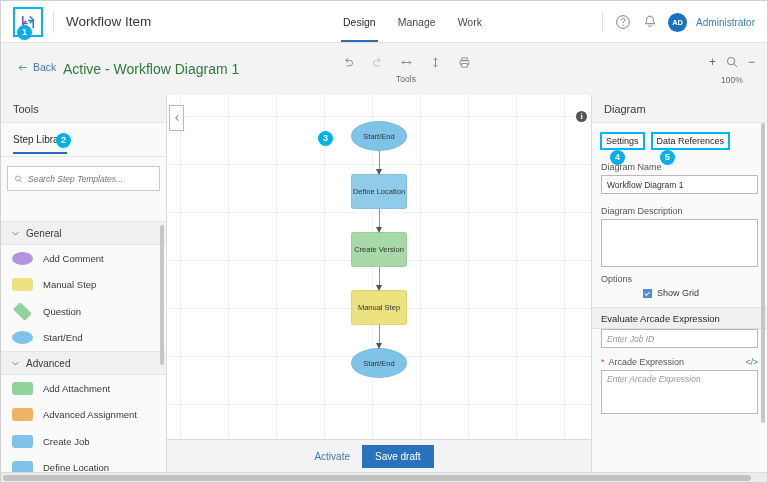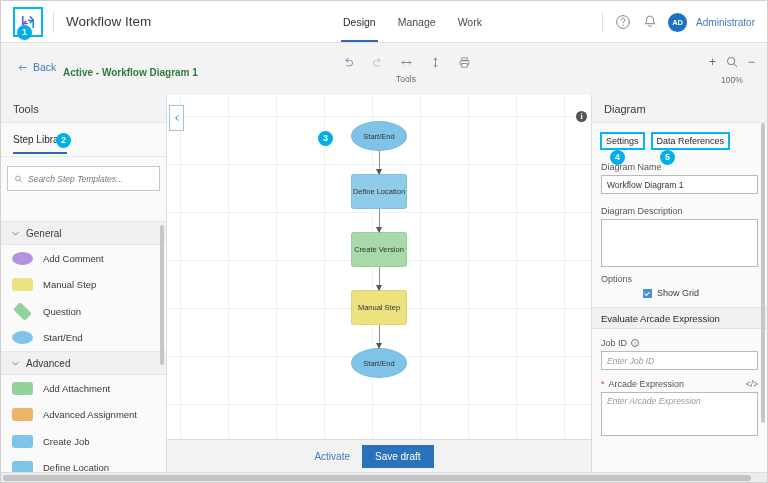--- a/index.html
+++ b/index.html
@@ -88,24 +88,23 @@
     position: absolute; top: 43px; left: 0; right: 0; height: 50px;
     background: #f3f3f3;
   }
   .back-link {
     position: absolute; left: 16px; top: 17px;
     font-size: 10.5px; color: #3e7cb9;
     display: flex; align-items: center; gap: 5px;
     cursor: pointer;
   }
   .diagram-status {
-    position: absolute; left: 62px; top: 23px;
-    font-size: 10px; color: #2f7a3f;
+    position: absolute; left: 62px; top: 17px;
+    font-size: 14px; color: #2f7a3f;
     cursor: default;
-    font-weight: bold;
   }
   .tools-group {
     position: absolute; left: 338px; top: 9px;
     display: flex; flex-direction: column; align-items: center;
   }
   .tools-icons { display: flex; gap: 11px; align-items: center; }
   .tools-label { font-size: 8.5px; color: #6a6a6a; margin-top: 3px; }
   .zoom-group {
     position: absolute; right: 12px; top: 9px;
     display: flex; flex-direction: column; align-items: center;
@@ -621,26 +620,20 @@
     </div>
 
     <div class="field-label tight">Options</div>
     <div class="checkrow">
       <span class="cbox checked"></span>
       <span class="check-label">Show Grid</span>
     </div>
 
     <div class="section-sep">Evaluate Arcade Expression</div>
 
-    <div class="label-row">
-      <span class="label-left">
-        <span style="font-size:9px;color:#555">Job ID</span>
-        <span class="info-i">i</span>
-      </span>
-    </div>
     <div class="text-input">
       <input type="text" placeholder="Enter Job ID" style="">
     </div>
 
     <div class="label-row">
       <span class="label-left">
         <span class="req-star">*</span>
         <span style="font-size:9px;color:#555">Arcade Expression</span>
       </span>
       <span class="code-icon">&lt;/&gt;</span>

